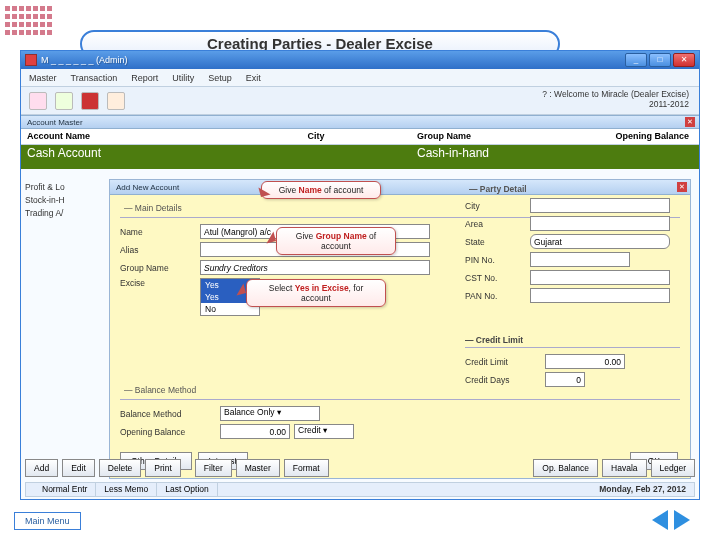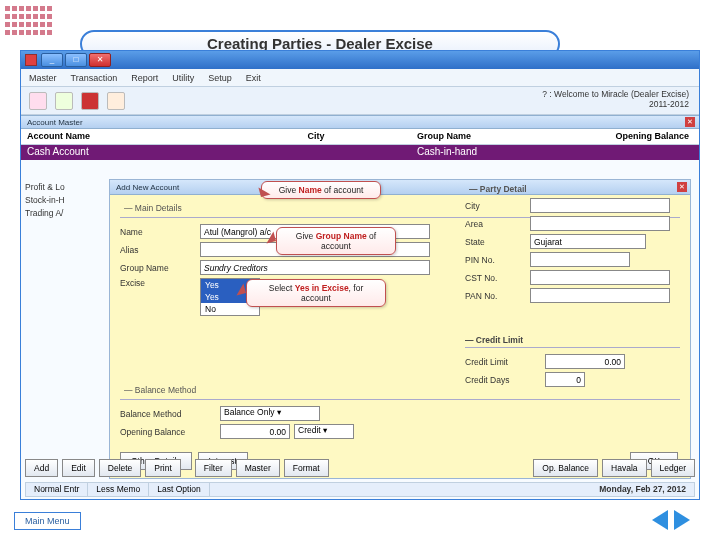--- a/index.html
+++ b/index.html
@@ -32,21 +32,21 @@
   .section-hdr { height: 14px; background: linear-gradient(#d5e7fb,#b5d0f0); border-top: 1px solid #90b0d0; border-bottom: 1px solid #90b0d0; font-size: 8px; line-height: 14px; padding: 0 6px; color: #234; position: relative; }
   .section-hdr .x { position: absolute; right: 4px; top: 1px; width: 10px; height: 10px; background: #d04040; color: #fff; text-align: center; line-height: 10px; font-size: 7px; }
   
   .cols-hdr { height: 16px; background: #fff; border-bottom: 1px solid #c0d0e0; display: flex; font-weight: bold; font-size: 9px; }
   .cols-hdr div { padding: 2px 6px; }
   .cols-hdr .c1 { width: 200px; }
   .cols-hdr .c2 { width: 190px; text-align: center; }
   .cols-hdr .c3 { width: 150px; }
   .cols-hdr .c4 { flex: 1; text-align: right; padding-right: 10px; }
   
-  .data-row { height: 15px; background: #701a75; color: #fff; display: flex; font-size: 10px; }
+  .data-row { height: 24px; background: #4d7c0f; color: #fff; display: flex; font-size: 12px; }
   .data-row div { padding: 1px 6px; }
   .data-row .c1 { width: 200px; }
   .data-row .c3 { margin-left: 190px; width: 150px; }
   
   .list-left { position: absolute; left: 0; top: 128px; width: 80px; font-size: 8.5px; line-height: 13px; padding: 2px 4px; color: #333; }
   
   
   .dialog { position: absolute; left: 88px; top: 128px; width: 582px; height: 300px; background: #fef9c3; border: 1px solid #9ab5d5; font-size: 9px; }
   .dlg-title { height: 15px; background: linear-gradient(#d5e7fb,#b5d0f0); border-bottom: 1px solid #90b0d0; font-size: 8px; line-height: 15px; padding: 0 6px; color: #234; position: relative; }
   .dlg-title .x { position: absolute; right: 3px; top: 2px; width: 10px; height: 10px; background: #d04040; color: #fff; text-align: center; line-height: 10px; font-size: 7px; }
@@ -82,21 +82,21 @@
   .co2 { left: 255px; top: 176px; width: 120px; }
   .co2::after { border-top-color: #c05050; left: -8px; top: 6px; transform: rotate(-60deg); }
   .co3 { left: 225px; top: 228px; width: 140px; }
   .co3::after { border-top-color: #c05050; left: -8px; top: 6px; transform: rotate(-60deg); }
   
   
   .footer { position: absolute; bottom: 20px; left: 4px; right: 4px; height: 20px; display: flex; gap: 4px; }
   .footer .fbtn { height: 18px; border: 1px solid #888; background: linear-gradient(#fff,#e2e8f0); font-size: 8.5px; padding: 0 8px; line-height: 16px; }
   .footer .spacer { flex: 1; }
   
-  .status { position: absolute; bottom: 2px; left: 4px; right: 4px; height: 15px; background: #e5eefb; border: 1px solid #c0d0e0; display: flex; font-size: 8.5px; }
+  .status { position: absolute; bottom: 2px; left: 4px; right: 4px; height: 15px; background: #e5eefb; border: 1px solid #c0d0e0; display: flex; font-size: 8.5px; padding-left: 8px; }
   .status .sbtn { border-right: 1px solid #c0d0e0; padding: 1px 8px; }
   .status .date { flex: 1; text-align: right; padding: 1px 8px; font-weight: bold; color: #333; }
   
   
   .main-menu { position: absolute; bottom: 10px; left: 14px; border: 1px solid #3a7fd9; background: #fff; font-size: 9px; padding: 3px 10px; color: #2a5fa0; }
   
   
   .navarrows { position: absolute; bottom: 10px; right: 20px; display: flex; gap: 6px; }
   .arrow { width: 0; height: 0; border: 10px solid transparent; }
   .arrow.l { border-right: 16px solid #2e8fe0; }
@@ -110,20 +110,21 @@
   <div class="deco-row"><span></span><span></span><span></span><span></span><span></span><span></span><span></span></div>
   <div class="deco-row"><span></span><span></span><span></span><span></span><span></span><span></span><span></span></div>
   <div class="deco-row"><span></span><span></span><span></span><span></span><span></span><span></span><span></span></div>
 </div>
 
 <div class="slide-title">Creating Parties - Dealer Excise</div>
 
 <div class="app">
   <div class="win-titlebar">
     <div class="icon-block"></div>
+    <div class="title-text">M _ _ _ _ _ _ (Admin)</div>
     <div class="win-btns">
       <div class="win-btn">_</div>
       <div class="win-btn">□</div>
       <div class="win-btn close">✕</div>
     </div>
   </div>
 
   <div class="menubar">
     <span>Master</span>
     <span>Transaction</span>
@@ -202,21 +203,21 @@
         <div class="form-row">
             <div class="lbl">City</div>
             <input class="txt" style="width: 140px;">
           </div>
         <div class="form-row">
             <div class="lbl">Area</div>
             <input class="txt" style="width: 140px;">
           </div>
         <div class="form-row">
             <div class="lbl">State</div>
-            <input class="txt" style="width: 116px;" value="Gujarat">
+            <input class="txt" style="width: 140px; border-radius: 6px;" value="Gujarat">
           </div>
         <div class="form-row">
             <div class="lbl">PIN No.</div>
             <input class="txt" style="width: 100px;">
           </div>
         <div class="form-row">
             <div class="lbl">CST No.</div>
             <input class="txt" style="width: 140px;">
           </div>
         <div class="form-row">

